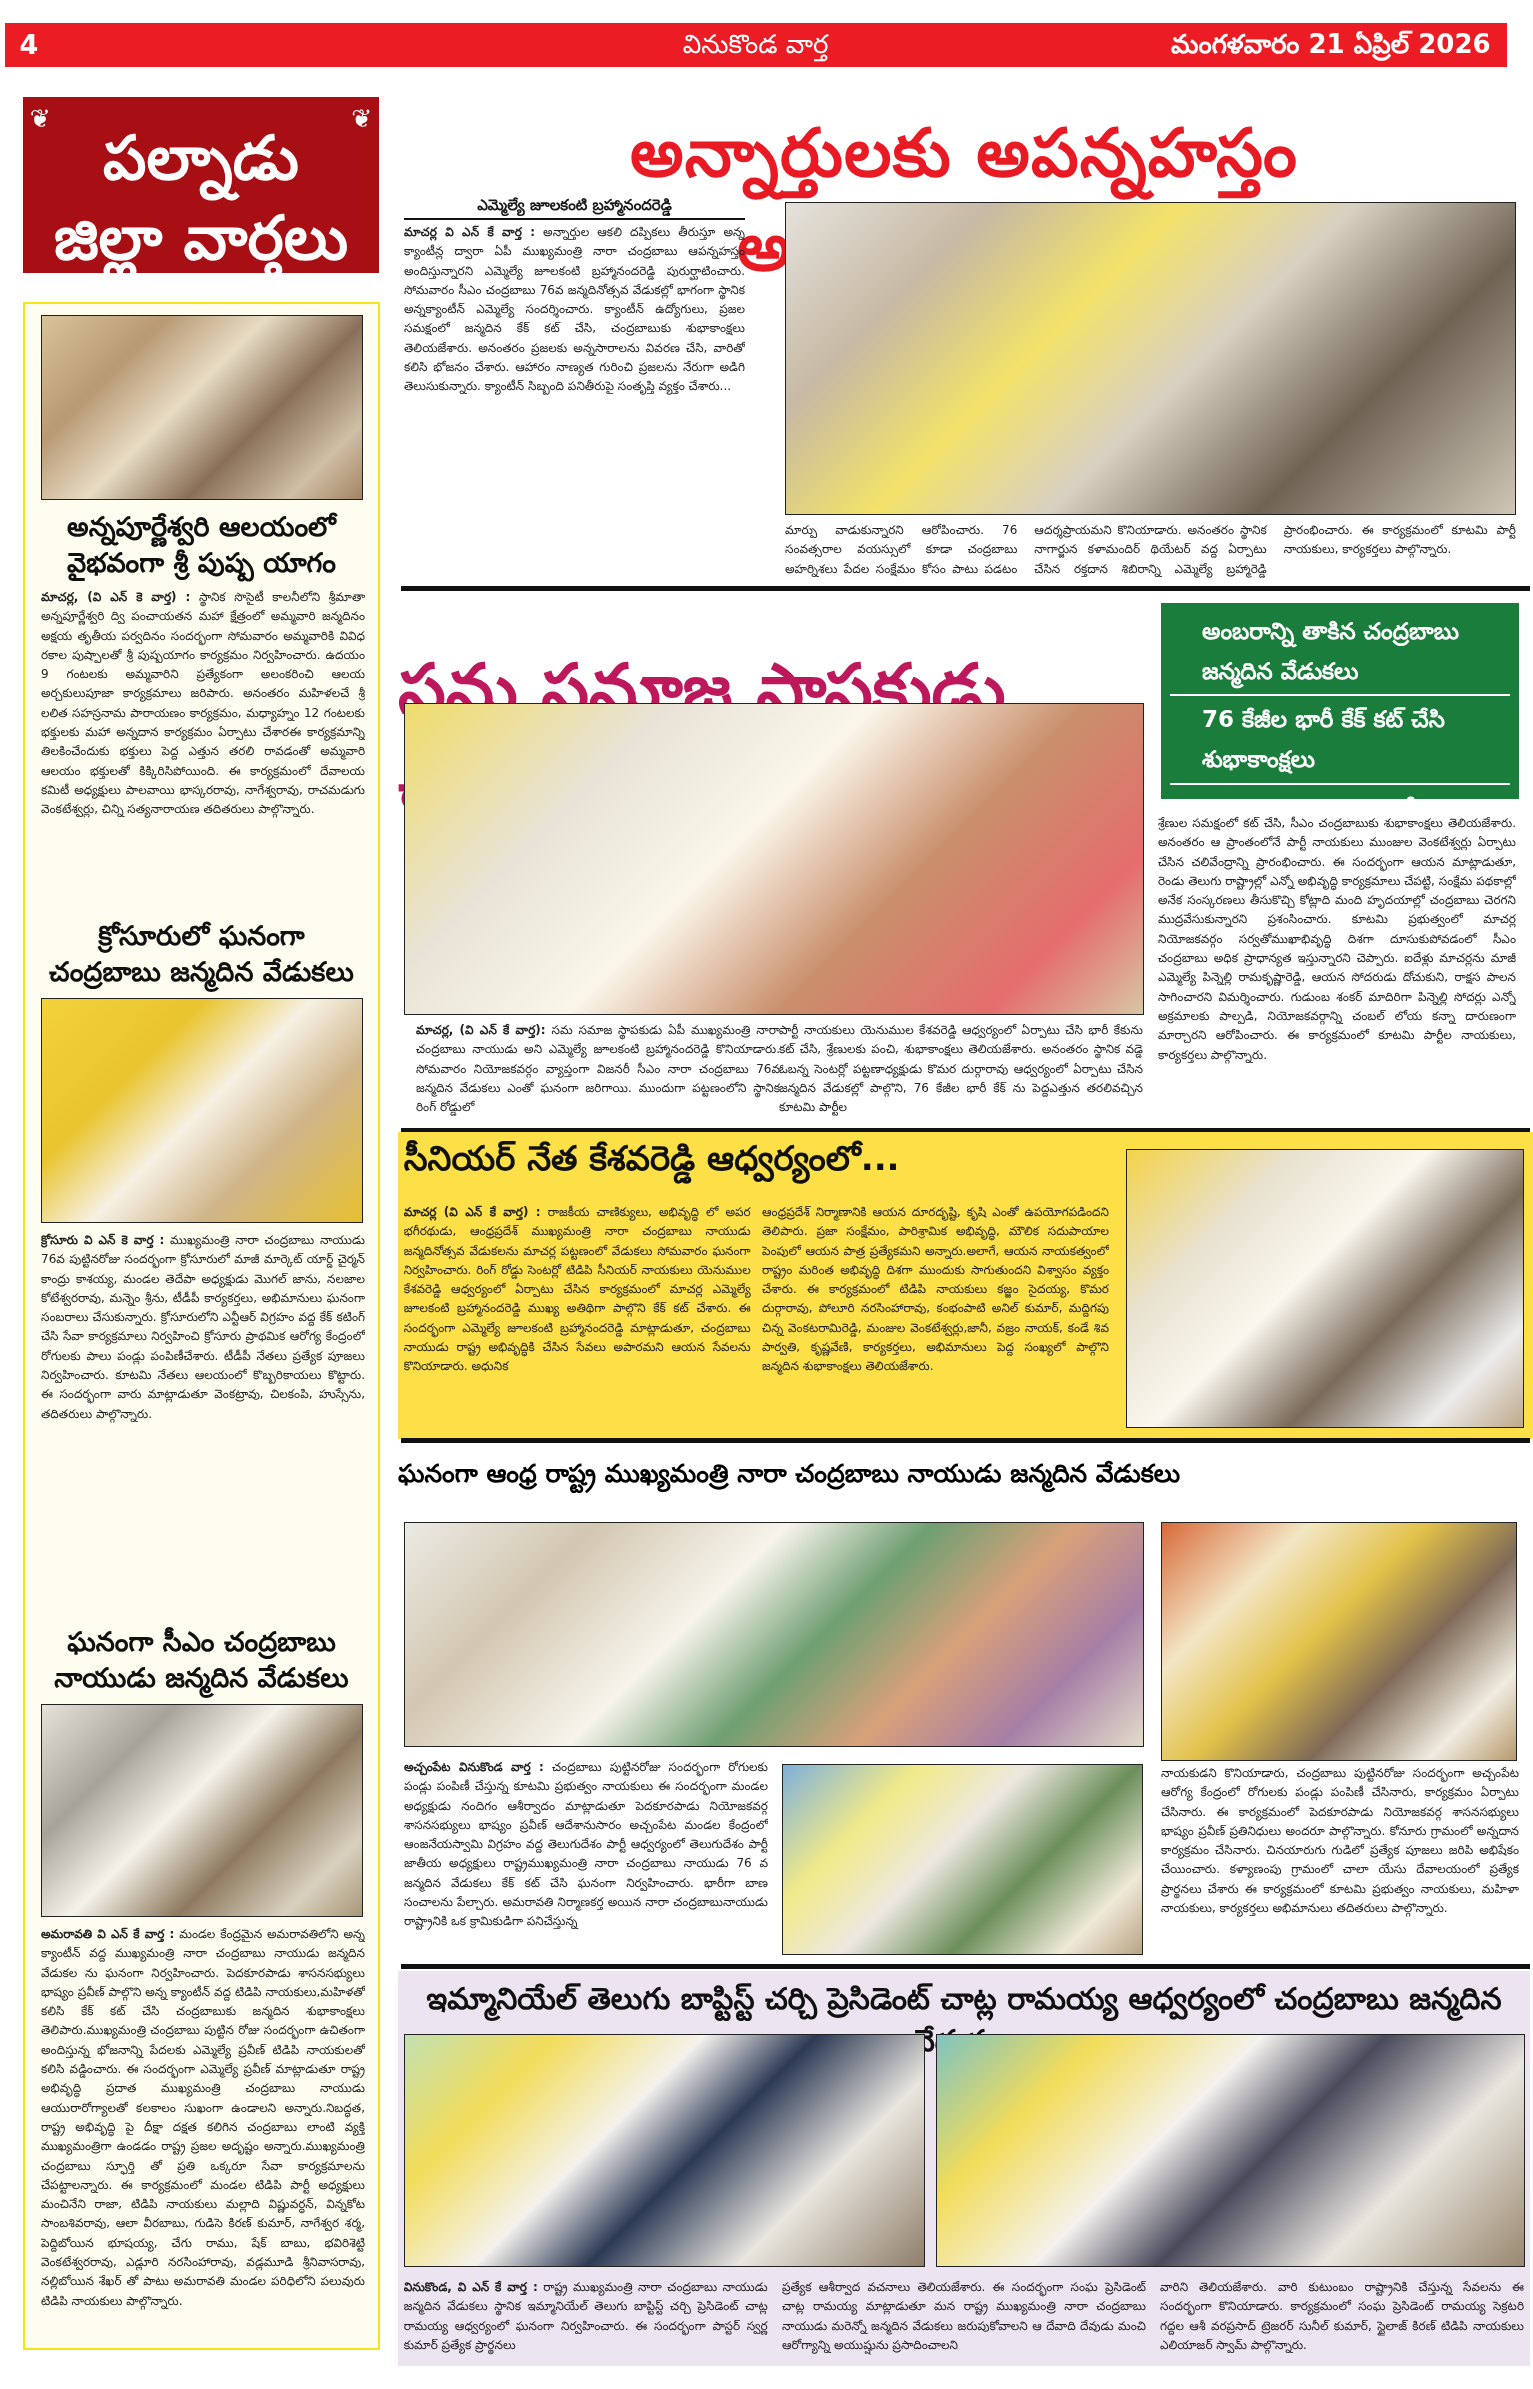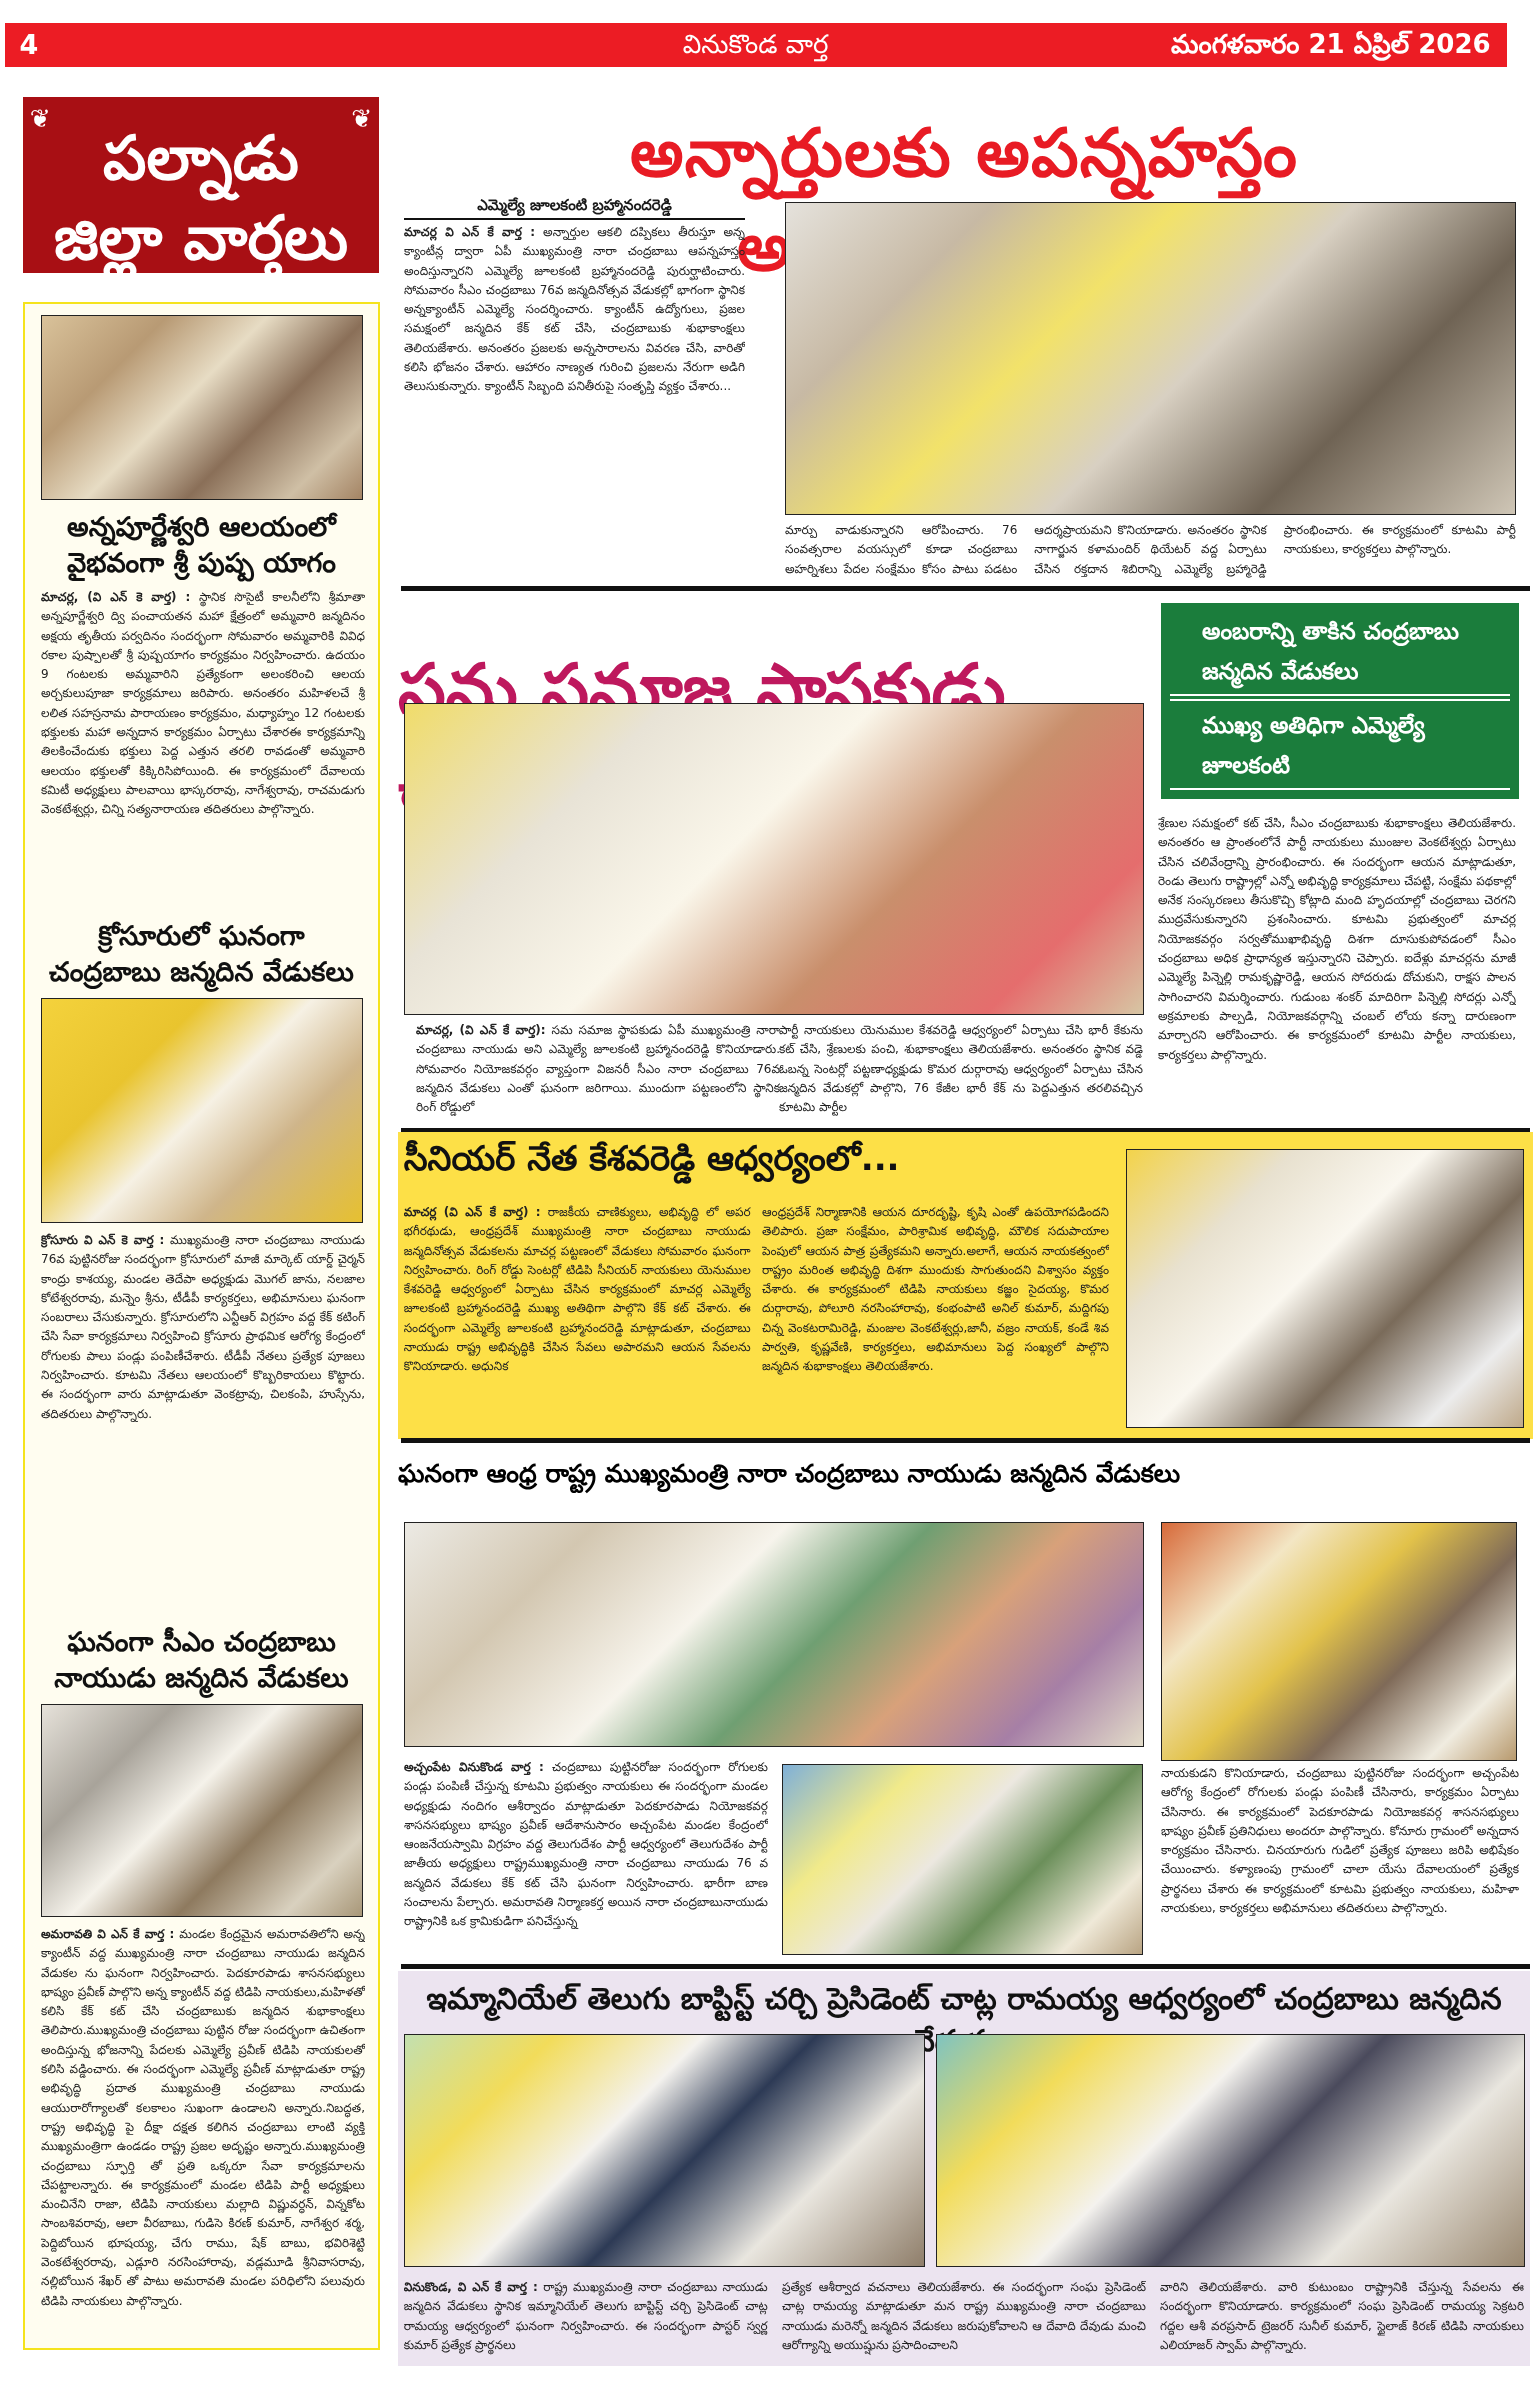--- a/index.html
+++ b/index.html
@@ -94,20 +94,21 @@
   <b>మాచర్ల వి ఎన్ కే వార్త :</b> <span>అన్నార్తుల ఆకలి దప్పికలు తీరుస్తూ అన్న క్యాంటీన్ల ద్వారా ఏపీ ముఖ్యమంత్రి నారా చంద్రబాబు ఆపన్నహస్తం అందిస్తున్నారని ఎమ్మెల్యే జూలకంటి బ్రహ్మానందరెడ్డి పురుర్ఘాటించారు. సోమవారం సీఎం చంద్రబాబు 76వ జన్మదినోత్సవ వేడుకల్లో భాగంగా స్థానిక అన్నక్యాంటీన్ ఎమ్మెల్యే సందర్శించారు. క్యాంటీన్ ఉద్యోగులు, ప్రజల సమక్షంలో జన్మదిన కేక్ కట్ చేసి, చంద్రబాబుకు శుభాకాంక్షలు తెలియజేశారు. అనంతరం ప్రజలకు అన్నసారాలను వివరణ చేసి, వారితో కలిసి భోజనం చేశారు. ఆహారం నాణ్యత గురించి ప్రజలను నేరుగా అడిగి తెలుసుకున్నారు. క్యాంటీన్ సిబ్బంది పనితీరుపై సంతృప్తి వ్యక్తం చేశారు...</span>
 </div>
 <div class="photo" style="left:785px;top:202px;width:731px;height:313px;background:linear-gradient(135deg,#e5e2dc 0%,#c7b9a4 20%,#f2e26a 38%,#d8d0c2 55%,#6f6354 75%,#cfc6b6 100%);"></div>
 <div class="body-text" style="left:785px;top:521px;width:731px;height:60px;overflow:hidden;column-count:3;column-gap:17px;">మార్పు వాడుకున్నారని ఆరోపించారు. 76 సంవత్సరాల వయస్సులో కూడా చంద్రబాబు అహర్నిశలు పేదల సంక్షేమం కోసం పాటు పడటం ఆదర్శప్రాయమని కొనియాడారు. అనంతరం స్థానిక నాగార్జున కళామందిర్ థియేటర్ వద్ద ఏర్పాటు చేసిన రక్తదాన శిబిరాన్ని ఎమ్మెల్యే బ్రహ్మారెడ్డి ప్రారంభించారు. ఈ కార్యక్రమంలో కూటమి పార్టీ నాయకులు, కార్యకర్తలు పాల్గొన్నారు.</div>
 <div class="rule" style="left:401px;top:586px;width:1129px;"></div>
 
 <div class="green-head">సమ సమాజ స్థాపకుడు చంద్రబాబు</div>
 <div class="green-box">
   <div class="ln">అంబరాన్ని తాకిన చంద్రబాబు జన్మదిన వేడుకలు</div>
   <div class="sep"></div>
+  <div class="ln">76 కేజీల భారీ కేక్ కట్ చేసి శుభాకాంక్షలు</div>
   <div class="sep"></div>
   <div class="ln">ముఖ్య అతిధిగా ఎమ్మెల్యే జూలకంటి</div>
   <div class="sep"></div>
 </div>
 <div class="photo" style="left:404px;top:703px;width:740px;height:312px;background:linear-gradient(135deg,#f0dc6a 0%,#e8e3d6 25%,#faf6ea 45%,#c98f6c 65%,#e56d6d 85%,#d7c6a4 100%);"></div>
 <div class="body-text" style="left:384px;top:1021px;width:364px;height:105px;overflow:hidden;margin-left:32px;">
   <b>మాచర్ల, (వి ఎన్ కే వార్త):</b> <span>సమ సమాజ స్థాపకుడు ఏపీ ముఖ్యమంత్రి నారా చంద్రబాబు నాయుడు అని ఎమ్మెల్యే జూలకంటి బ్రహ్మానందరెడ్డి కొనియాడారు. సోమవారం నియోజకవర్గం వ్యాప్తంగా విజనరీ సీఎం నారా చంద్రబాబు 76వ జన్మదిన వేడుకలు ఎంతో ఘనంగా జరిగాయి. ముందుగా పట్టణంలోని స్థానిక రింగ్ రోడ్డులో</span>
 </div>
 <div class="body-text" style="left:779px;top:1021px;width:364px;height:105px;overflow:hidden;">పార్టీ నాయకులు యెనుముల కేశవరెడ్డి ఆధ్వర్యంలో ఏర్పాటు చేసి భారీ కేకును కట్ చేసి, శ్రేణులకు పంచి, శుభాకాంక్షలు తెలియజేశారు. అనంతరం స్థానిక వడ్డె ఓబన్న సెంటర్లో పట్టణాధ్యక్షుడు కొమర దుర్గారావు ఆధ్వర్యంలో ఏర్పాటు చేసిన జన్మదిన వేడుకల్లో పాల్గొని, 76 కేజీల భారీ కేక్ ను పెద్దఎత్తున తరలివచ్చిన కూటమి పార్టీల</div>
 <div class="body-text" style="left:1158px;top:814px;width:358px;height:313px;overflow:hidden;">శ్రేణుల సమక్షంలో కట్ చేసి, సీఎం చంద్రబాబుకు శుభాకాంక్షలు తెలియజేశారు. అనంతరం ఆ ప్రాంతంలోనే పార్టీ నాయకులు ముంజుల వెంకటేశ్వర్లు ఏర్పాటు చేసిన చలివేంద్రాన్ని ప్రారంభించారు. ఈ సందర్భంగా ఆయన మాట్లాడుతూ, రెండు తెలుగు రాష్ట్రాల్లో ఎన్నో అభివృద్ధి కార్యక్రమాలు చేపట్టి, సంక్షేమ పథకాల్లో అనేక సంస్కరణలు తీసుకొచ్చి కోట్లాది మంది హృదయాల్లో చంద్రబాబు చెరగని ముద్రవేసుకున్నారని ప్రశంసించారు. కూటమి ప్రభుత్వంలో మాచర్ల నియోజకవర్గం సర్వతోముఖాభివృద్ధి దిశగా దూసుకుపోవడంలో సీఎం చంద్రబాబు అధిక ప్రాధాన్యత ఇస్తున్నారని చెప్పారు. ఐదేళ్లు మాచర్లను మాజీ ఎమ్మెల్యే పిన్నెల్లి రామకృష్ణారెడ్డి, ఆయన సోదరుడు దోచుకుని, రాక్షస పాలన సాగించారని విమర్శించారు. గుడుంబ శంకర్ మాదిరిగా పిన్నెల్లి సోదర్లు ఎన్నో అక్రమాలకు పాల్పడి, నియోజకవర్గాన్ని చంబల్ లోయ కన్నా దారుణంగా మార్చారని ఆరోపించారు. ఈ కార్యక్రమంలో కూటమి పార్టీల నాయకులు, కార్యకర్తలు పాల్గొన్నారు.</div>

